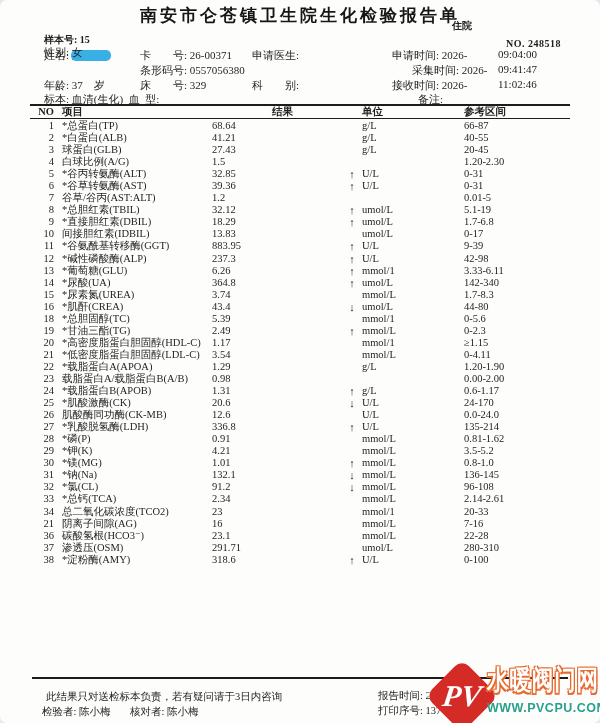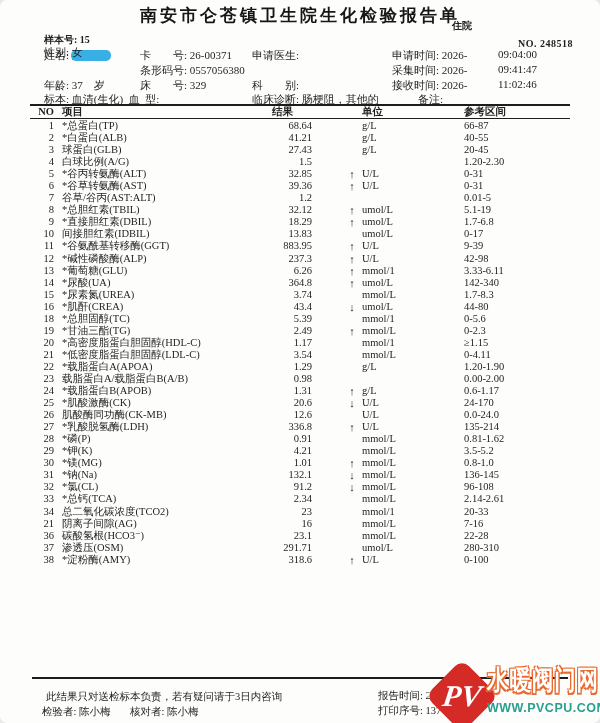--- a/index.html
+++ b/index.html
@@ -23,21 +23,21 @@
     border-radius:5px;
   }
   .hline{position:absolute;left:30px;width:540px;background:#1c1c1c;}
   .thead span{font-weight:bold;}
   .thead,.trow{position:absolute;left:0;width:600px;height:12.05px;}
   .tbody{position:absolute;left:0;top:120px;width:600px;}
   .tbody .trow{position:relative;left:0;top:0;}
   .cell{position:absolute;font-size:10.5px;line-height:12px;white-space:pre;}
   .c-no{left:36px;width:18px;text-align:right;}
   .c-item{left:62px;text-align:right;}
-  .c-res{left:239px;width:73px;text-align:right;}
+  .c-res{left:212px;width:73px;text-align:left;}
   .c-flag{left:345px;width:14px;text-align:center;font-size:11px;}
   .c-unit{left:362px;}
   .c-range{left:464px;}
   .c-reshead{left:272px;}
   .foot{font-size:10.5px;margin-top:8px;}
   
   .wm-diamond{
     position:absolute;left:436px;top:670px;width:52px;height:52px;
     border-radius:10px;transform:rotate(45deg);
   }
@@ -65,42 +65,41 @@
 </style>
 </head>
 <body>
 
 <div class="page">
 
   <div class="title">南安市仑苍镇卫生院生化检验报告单</div>
 
   <span class="abs tb" style="left:44px;top:33px;">样本号: 15</span>
   <span class="abs tb" style="left:452px;top:19px;">住院</span>
-  <span class="abs small" style="left:518px;top:38px;">NO. 248518</span>
+  <span class="abs small" style="left:506px;top:38px;">NO. 248518</span>
 
   <span class="abs t" style="left:44px;top:48px;">姓名: 洪</span>
   <span class="redact" style="background: rgb(57, 176, 229);"></span>
   <span class="abs t" style="left:140px;top:48px;">卡　　号: 26-00371</span>
   <span class="abs t" style="left:252px;top:48px;">申请医生:</span>
   <span class="abs t" style="left:392px;top:48px;">申请时间: 2026-</span>
   <span class="abs t" style="left:498px;top:48px;">09:04:00</span>
 
   <span class="abs t" style="left:44px;top:45px;">性别: 女</span>
   <span class="abs t" style="left:140px;top:63px;text-align:right;">条形码号: 0557056380</span>
-  <span class="abs t" style="left:392px;top:63px;">采集时间: 2026-</span>
+  <span class="abs t" style="left:412px;top:63px;">采集时间: 2026-</span>
   <span class="abs t" style="left:498px;top:63px;">09:41:47</span>
 
   <span class="abs t" style="left:44px;top:78px;text-align:center;">年龄: 37　岁</span>
   <span class="abs t" style="left:140px;top:78px;">床　　号: 329</span>
   <span class="abs t" style="left:252px;top:78px;">科　　别:</span>
   <span class="abs t" style="left:392px;top:78px;">接收时间: 2026-</span>
   <span class="abs t" style="left:498px;top:78px;">11:02:46</span>
 
   <span class="abs t" style="left:44px;top:92px;">标本: 血清(生化)  血  型:</span>
-  <span class="abs t" style="left:252px;top:92px;">临床诊断: 肠梗阻，其他的</span>
   <span class="abs t" style="left:418px;top:92px;">备注:</span>
 
   <div class="hline" style="top:104px;height:2px;"></div>
   <div class="thead" style="top:106px;">
     <span class="cell c-no">NO</span>
     <span class="cell c-item">项目</span>
     <span class="cell c-reshead">结果</span>
     <span class="cell c-unit">单位</span>
     <span class="cell c-range">参考区间</span>
   </div>

